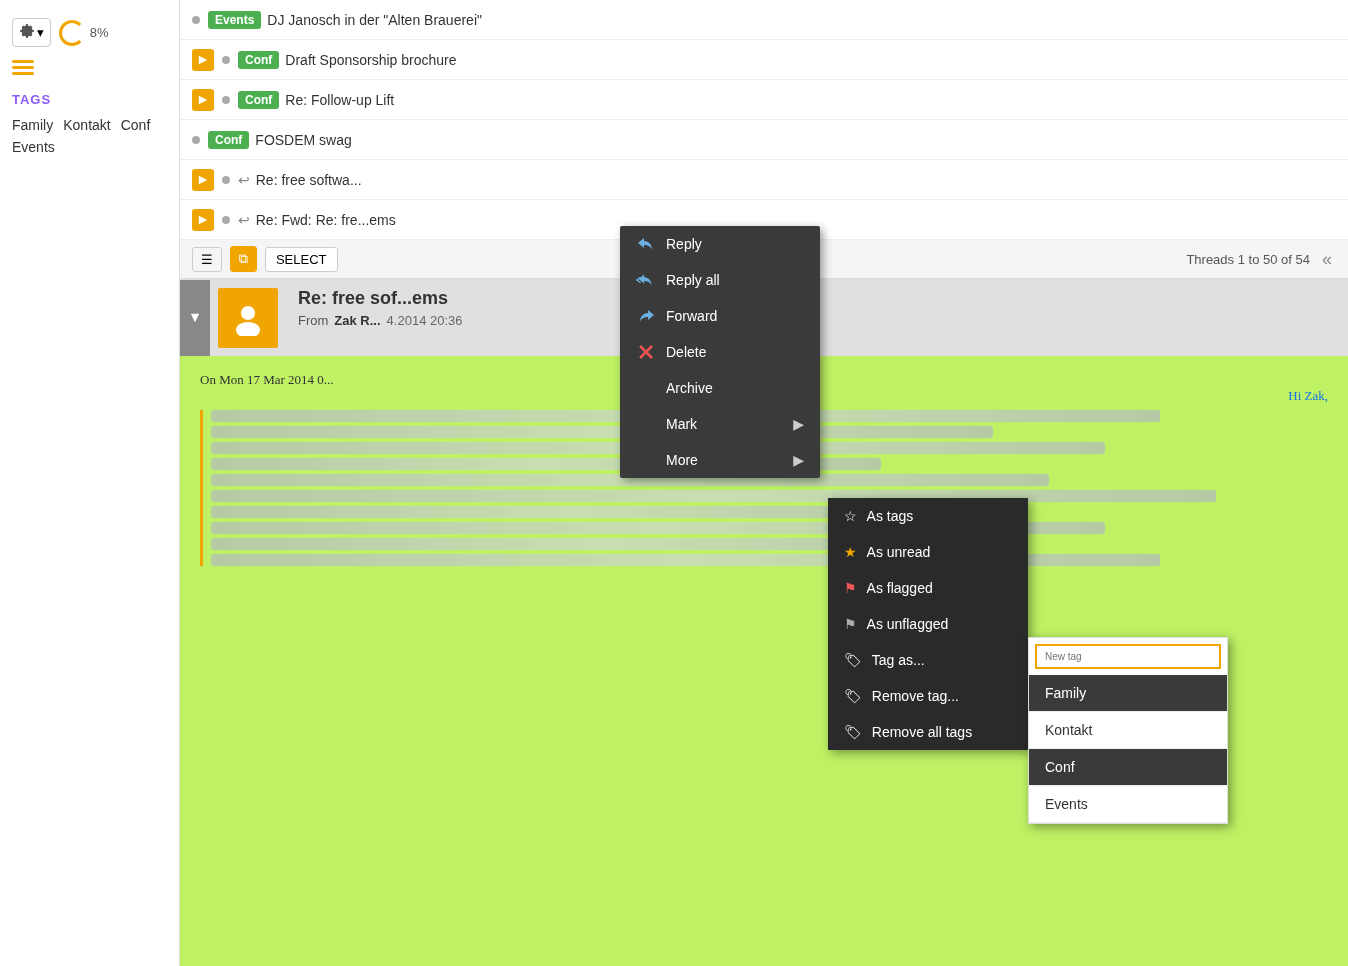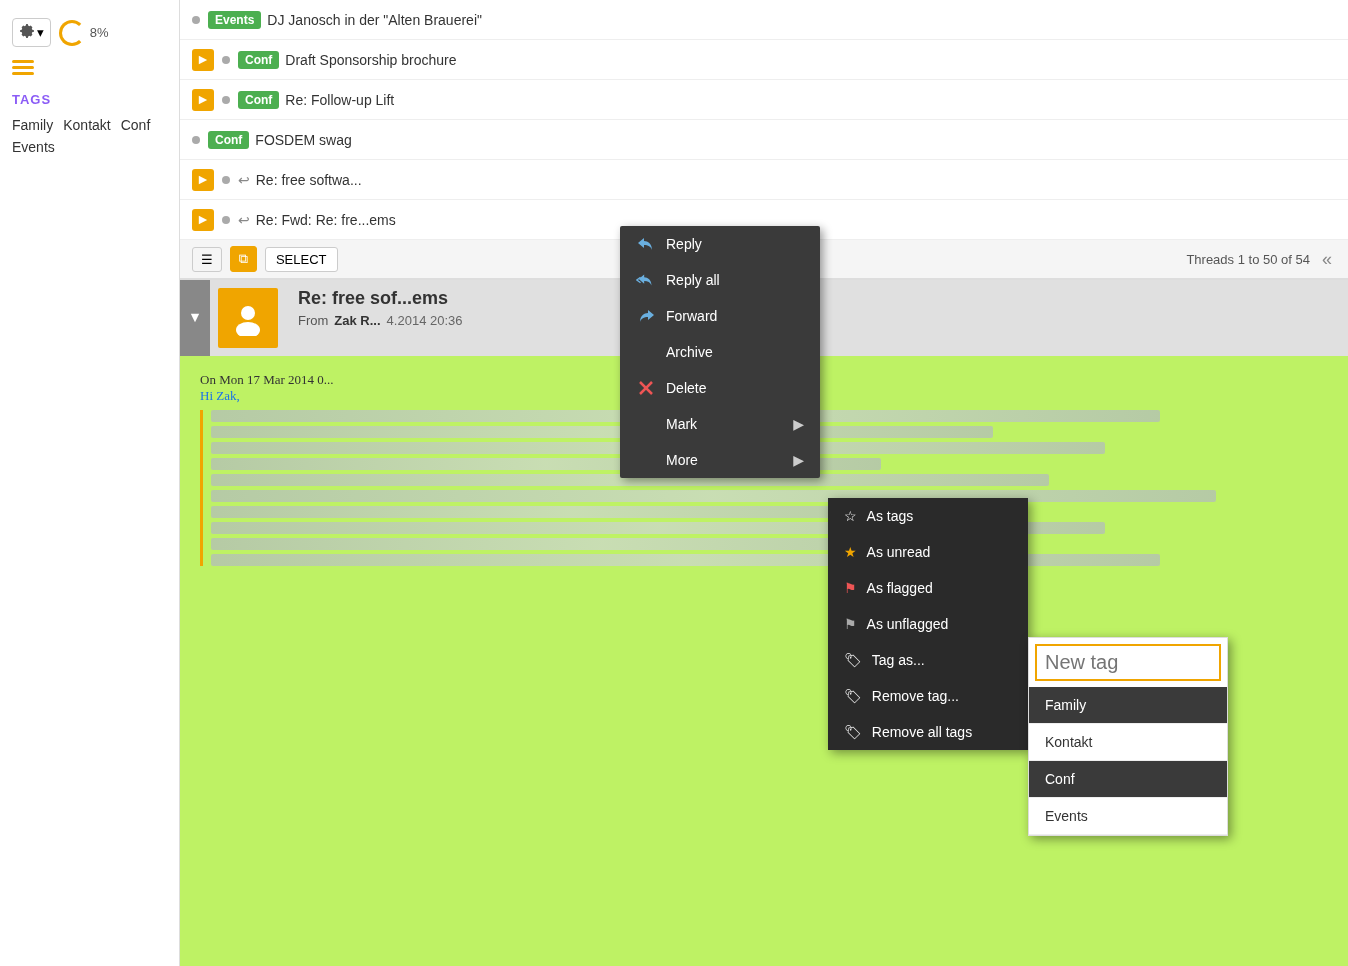--- a/index.html
+++ b/index.html
@@ -58,39 +58,39 @@
     .collapse-btn { width: 30px; background: #888; display: flex; align-items: center; justify-content: center; cursor: pointer; }
     .collapse-btn svg { fill: white; width: 14px; height: 14px; }
     .detail-avatar { width: 60px; height: 60px; background: #f0a500; display: flex; align-items: center; justify-content: center; margin: 8px; flex-shrink: 0; border-radius: 2px; }
     .detail-avatar svg { fill: white; width: 36px; height: 36px; }
     .detail-meta { padding: 8px 12px; flex: 1; }
     .detail-subject { font-size: 18px; font-weight: bold; color: #333; }
     .detail-from { display: flex; gap: 6px; margin-top: 4px; color: #555; font-size: 13px; }
     .detail-from-name { font-weight: bold; color: #333; }
     .detail-date { color: #666; }
     .email-body { padding: 16px 20px; font-family: Liberation Serif, serif; font-size: 13px; color: #333; }
-    .email-body .greeting { color: #1a73e8; }
+    .email-body .greeting { color: #1a73e8; text-align: right; }
     .quoted-bar { border-left: 3px solid #f0a500; margin: 6px 0; padding-left: 8px; }
     .blurred-line { height: 12px; background: linear-gradient(90deg, #b0b0d0 0%, #d0d0e8 50%, #b0b0d0 100%); margin: 4px 0; border-radius: 2px; opacity: 0.6; }
 
     
     .context-menu-overlay { position: fixed; top: 0; left: 0; width: 100%; height: 100%; z-index: 100; pointer-events: none; }
     .context-menu { position: absolute; background: #3a3a3a; color: #fff; border-radius: 2px; min-width: 200px; box-shadow: 3px 3px 10px rgba(0,0,0,0.4); z-index: 200; pointer-events: all; }
     .context-menu-item { display: flex; align-items: center; padding: 10px 16px; cursor: pointer; font-size: 14px; gap: 10px; position: relative; }
     .context-menu-item .item-icon { width: 20px; height: 16px; display: flex; align-items: center; justify-content: center; flex-shrink: 0; }
     .submenu-arrow { margin-left: auto; color: #ccc; }
 
     
     .sub-context-menu { position: absolute; background: #2a2a2a; color: #fff; min-width: 200px; box-shadow: 3px 3px 10px rgba(0,0,0,0.4); z-index: 300; }
     .sub-item { display: flex; align-items: center; padding: 10px 16px; cursor: pointer; font-size: 14px; gap: 10px; }
 
     
     .tag-sub-menu { position: absolute; background: #fff; color: #333; min-width: 200px; box-shadow: 3px 3px 10px rgba(0,0,0,0.4); z-index: 400; border: 1px solid #ddd; }
     .tag-input-row { padding: 6px; }
-    .tag-input { width: 100%; border: 2px solid #f0a500; padding: 5px 8px; font-size: 20px; outline: none; }
+    .tag-input { width: 100%; border: 2px solid #f0a500; padding: 5px 8px; font-size: 10px; outline: none; }
     .tag-option { padding: 10px 16px; cursor: pointer; font-size: 14px; color: #333; border-bottom: 1px solid #eee; }
     .tag-option.dark { background: #3a3a3a; color: #fff; }
   </style>
 </head>
 <body>
 
 <div class="main-layout">
 
   <div class="sidebar">
     <div class="sidebar-header">
@@ -272,34 +272,34 @@
     <div class="context-menu-item">
       <span class="item-icon">
         <svg width="18" height="14" viewBox="0 0 18 14" fill="#6aafdf">
           <path d="M11 1l6 5-6 5V8c-4 0-7 1.5-8 5 0-6 4-9 8-9V1z"></path>
         </svg>
       </span>
       <span>Forward</span>
     </div>
 
     <div class="context-menu-item">
-      <span class="item-icon"></span>
-      <span>Archive</span>
-    </div>
-
-    <div class="context-menu-item">
       <span class="item-icon">
         <svg width="16" height="16" viewBox="0 0 16 16">
           <line x1="2" y1="2" x2="14" y2="14" stroke="#e55" stroke-width="2.5"></line>
           <line x1="14" y1="2" x2="2" y2="14" stroke="#e55" stroke-width="2.5"></line>
         </svg>
       </span>
       <span>Delete</span>
     </div>
 
+    <div class="context-menu-item">
+      <span class="item-icon"></span>
+      <span>Archive</span>
+    </div>
+
 
     <div class="context-menu-item">
       <span class="item-icon"></span>
       <span>Mark</span>
       <span class="submenu-arrow">▶</span>
     </div>
 
     <div class="context-menu-item">
       <span class="item-icon"></span>
       <span>More</span>

